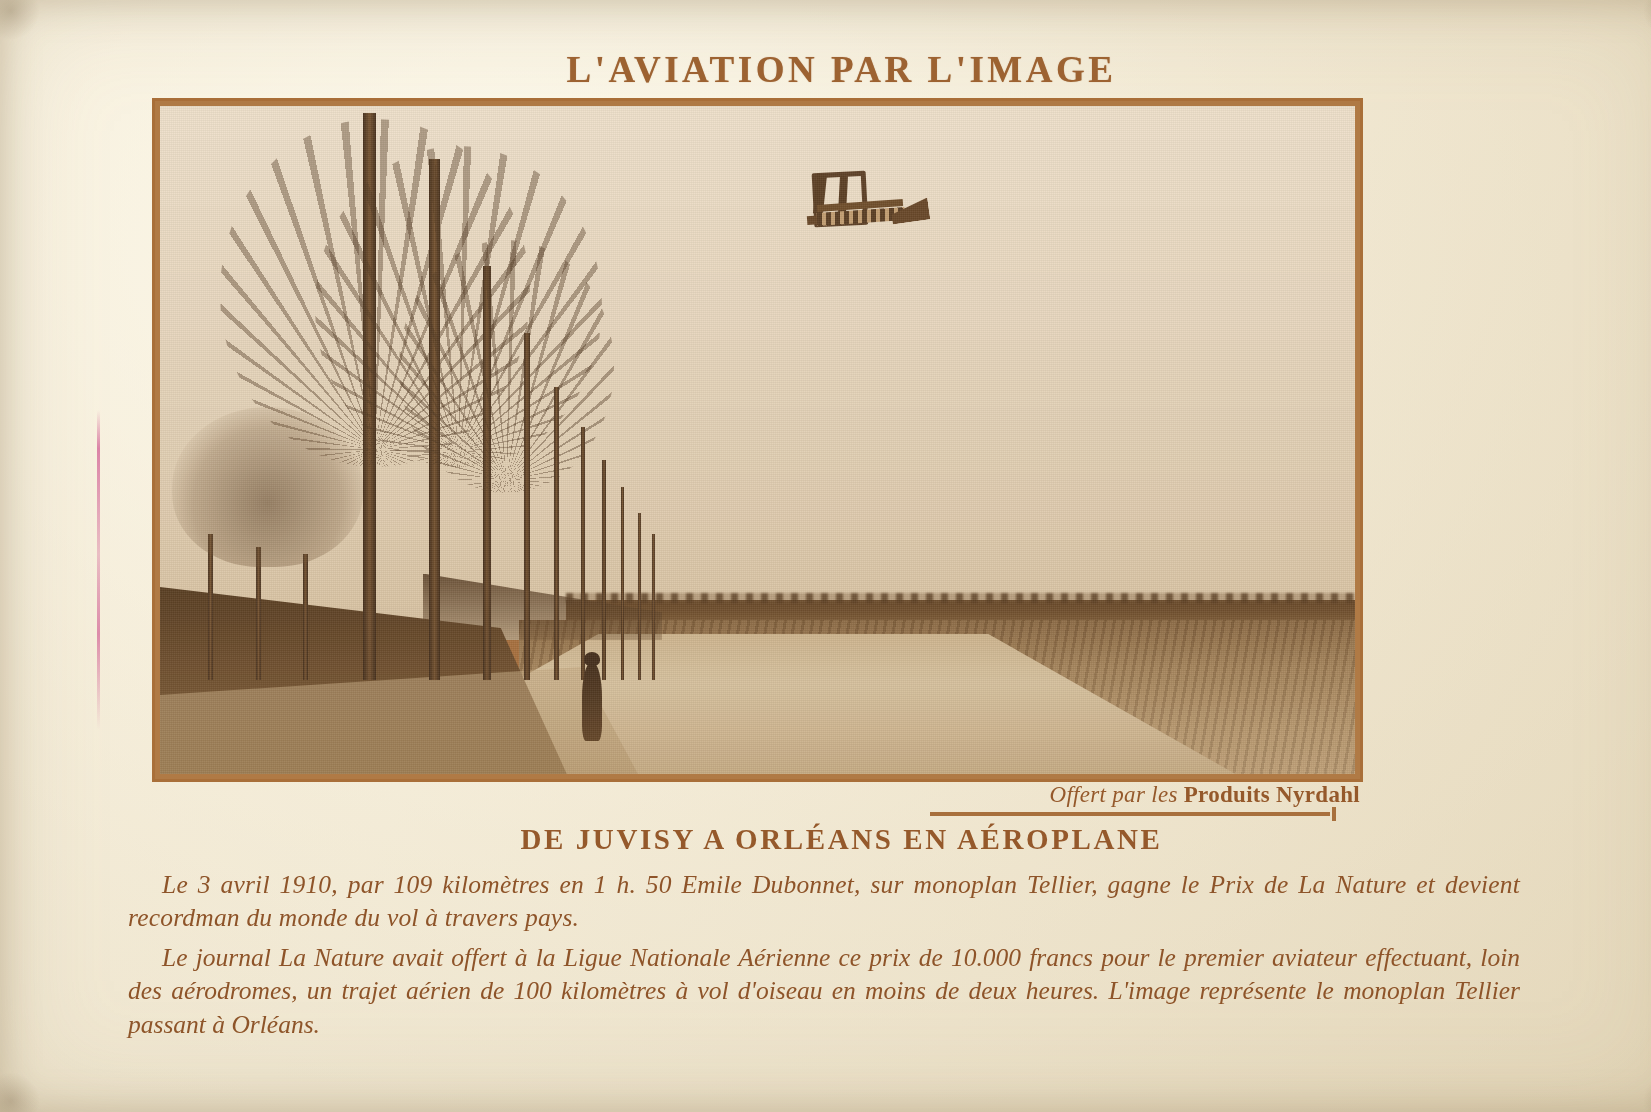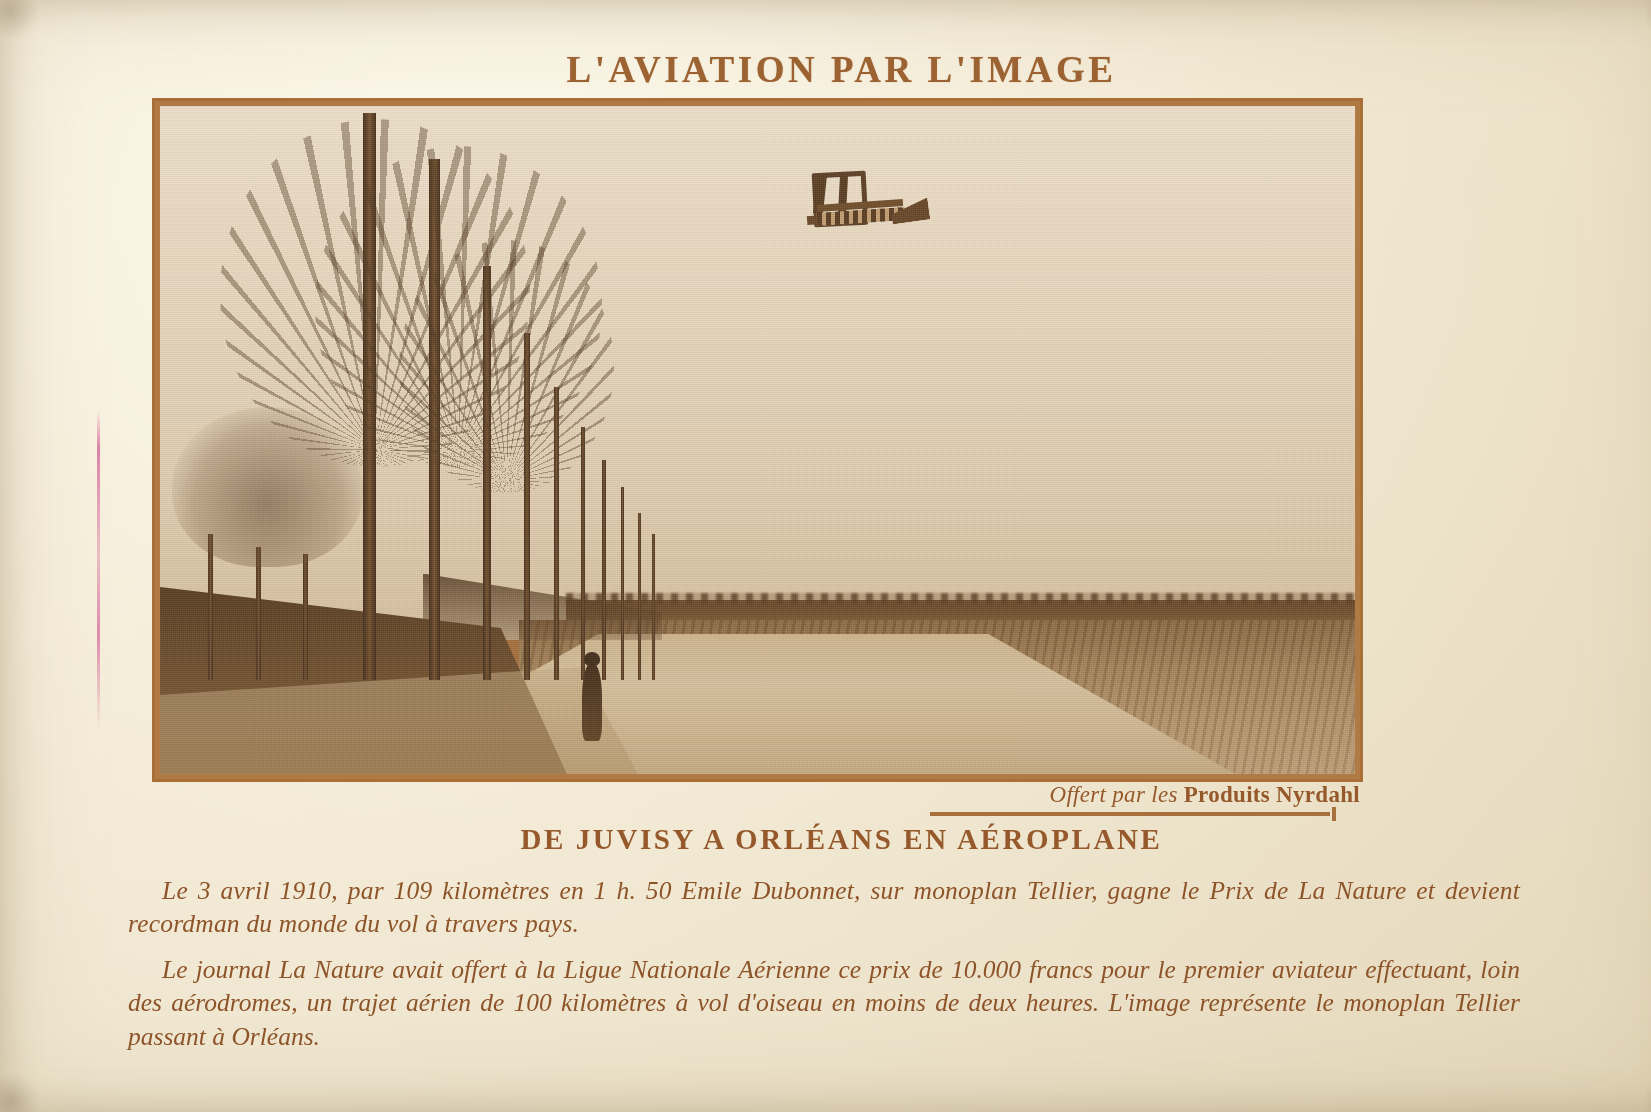--- a/index.html
+++ b/index.html
@@ -334,21 +334,21 @@
     left: 128px;
     top: 862px;
     width: 1392px;
     font-family: "Liberation Serif", serif;
     font-style: italic;
     font-size: 25.5px;
     line-height: 1.31;
     color: #8e5429;
     text-align: justify;
   }
-  .body-text p { margin: 12px 0 2px 0; text-indent: 34px; }
+  .body-text p { margin: 6px 0 2px 0; text-indent: 34px; }
   .body-text .lead { letter-spacing: .2px; }
 </style>
 </head>
 <body>
 
 <div class="postcard">
 
   <div class="paper-tex"></div>
 
   <div class="ink-trace"></div>

